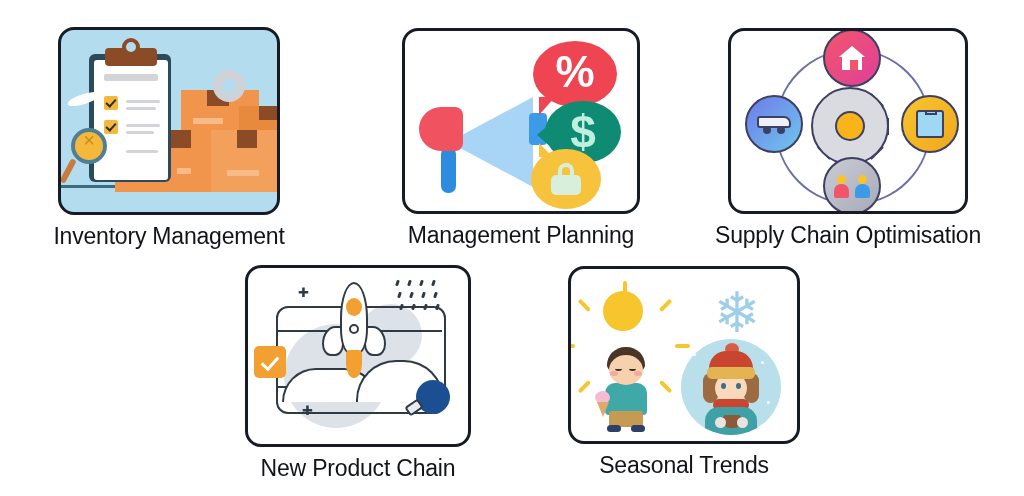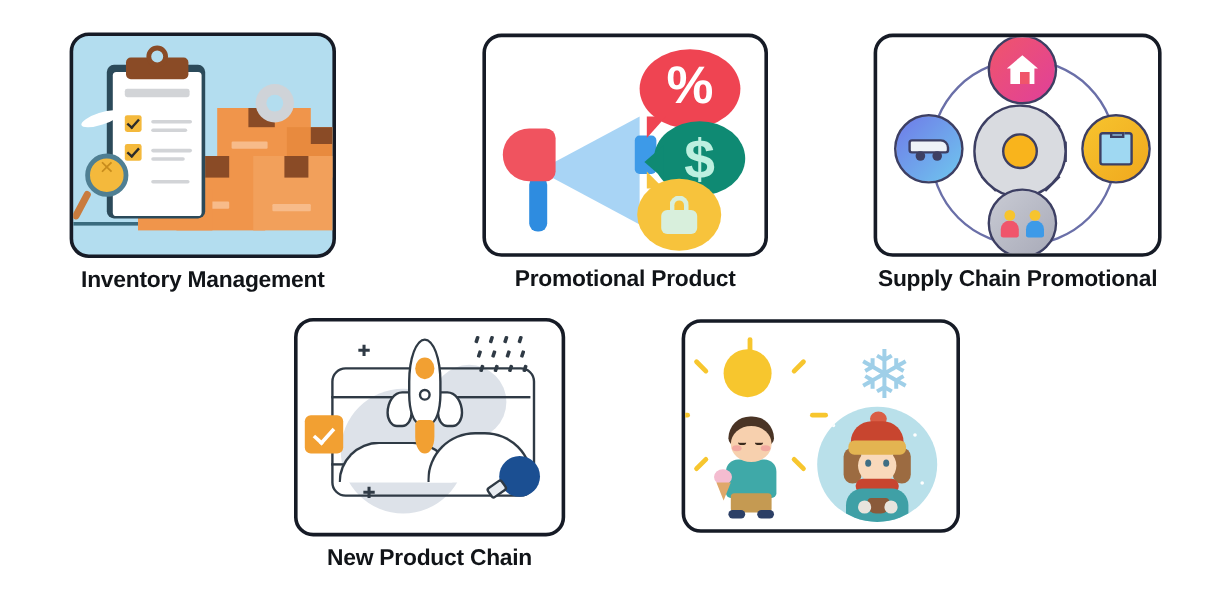--- a/index.html
+++ b/index.html
@@ -31,22 +31,22 @@
   .thumb {
     position: relative;
     box-sizing: border-box;
     border: 3px solid #161b26;
     border-radius: 16px;
     background: #ffffff;
     overflow: hidden;
   }
   .caption {
     margin-top: 9px;
-    font-weight: bold;
-    font-size: 19px;
+    font-weight: normal;
+    font-size: 23px;
     letter-spacing: -0.2px;
     color: #111418;
     text-align: left;
     white-space: nowrap;
     line-height: 1.1;
   }
 
   
   
   
@@ -662,21 +662,21 @@
         <span class="glyph-dollar">$</span>
       </div>
       <div class="bubble" id="bub-lock">
         <span class="tail"></span>
         <span class="lock-shape">
           <span class="shackle"></span>
           <span class="body"></span>
         </span>
       </div>
     </div>
-    <div class="caption">Promotional Product</div>
+    <div class="caption">Management Planning</div>
   </div>
 
   <div class="card" id="card-supply">
     <div class="thumb">
       <div class="ring"></div>
 
       <div class="gear">
         <div class="gear-tooth" style="transform:translate(0,-30px);"></div>
         <div class="gear-tooth" style="transform:rotate(45deg) translate(0,-30px);"></div>
         <div class="gear-tooth" style="transform:rotate(90deg) translate(0,-30px);"></div>
@@ -706,21 +706,21 @@
       <div class="node" id="node-parcel">
         <span class="parcel-glyph"></span>
       </div>
       <div class="node" id="node-people">
         <span class="people-glyph">
           <span class="p p1"></span>
           <span class="p p2"></span>
         </span>
       </div>
     </div>
-    <div class="caption">Supply Chain Promotional</div>
+    <div class="caption">Supply Chain Optimisation</div>
   </div>
 
   <div class="card" id="card-launch">
     <div class="thumb">
       <div class="blob" style="left:36px;top:56px;width:104px;height:104px;"></div>
       <div class="blob" style="left:112px;top:36px;width:62px;height:62px;"></div>
 
       <div class="frame-line" style="left:28px;top:38px;width:166px;height:104px;border-radius:12px;"></div>
       <div class="frame-line" style="left:28px;top:62px;width:166px;height:0;border-width:2px 0 0 0;border-radius:0;"></div>
       <div class="frame-line" style="left:28px;top:118px;width:166px;height:0;border-width:2px 0 0 0;border-radius:0;"></div>
@@ -809,15 +809,16 @@
           <span class="hat"></span>
           <span class="brim"></span>
           <span class="scarf"></span>
           <span class="coat"></span>
           <span class="mug"></span>
           <span class="handL"></span>
           <span class="handR"></span>
         </span>
       </div>
     </div>
+    <div class="caption">Seasonal Trends</div>
   </div>
 
 </div>
 
 </body></html>

